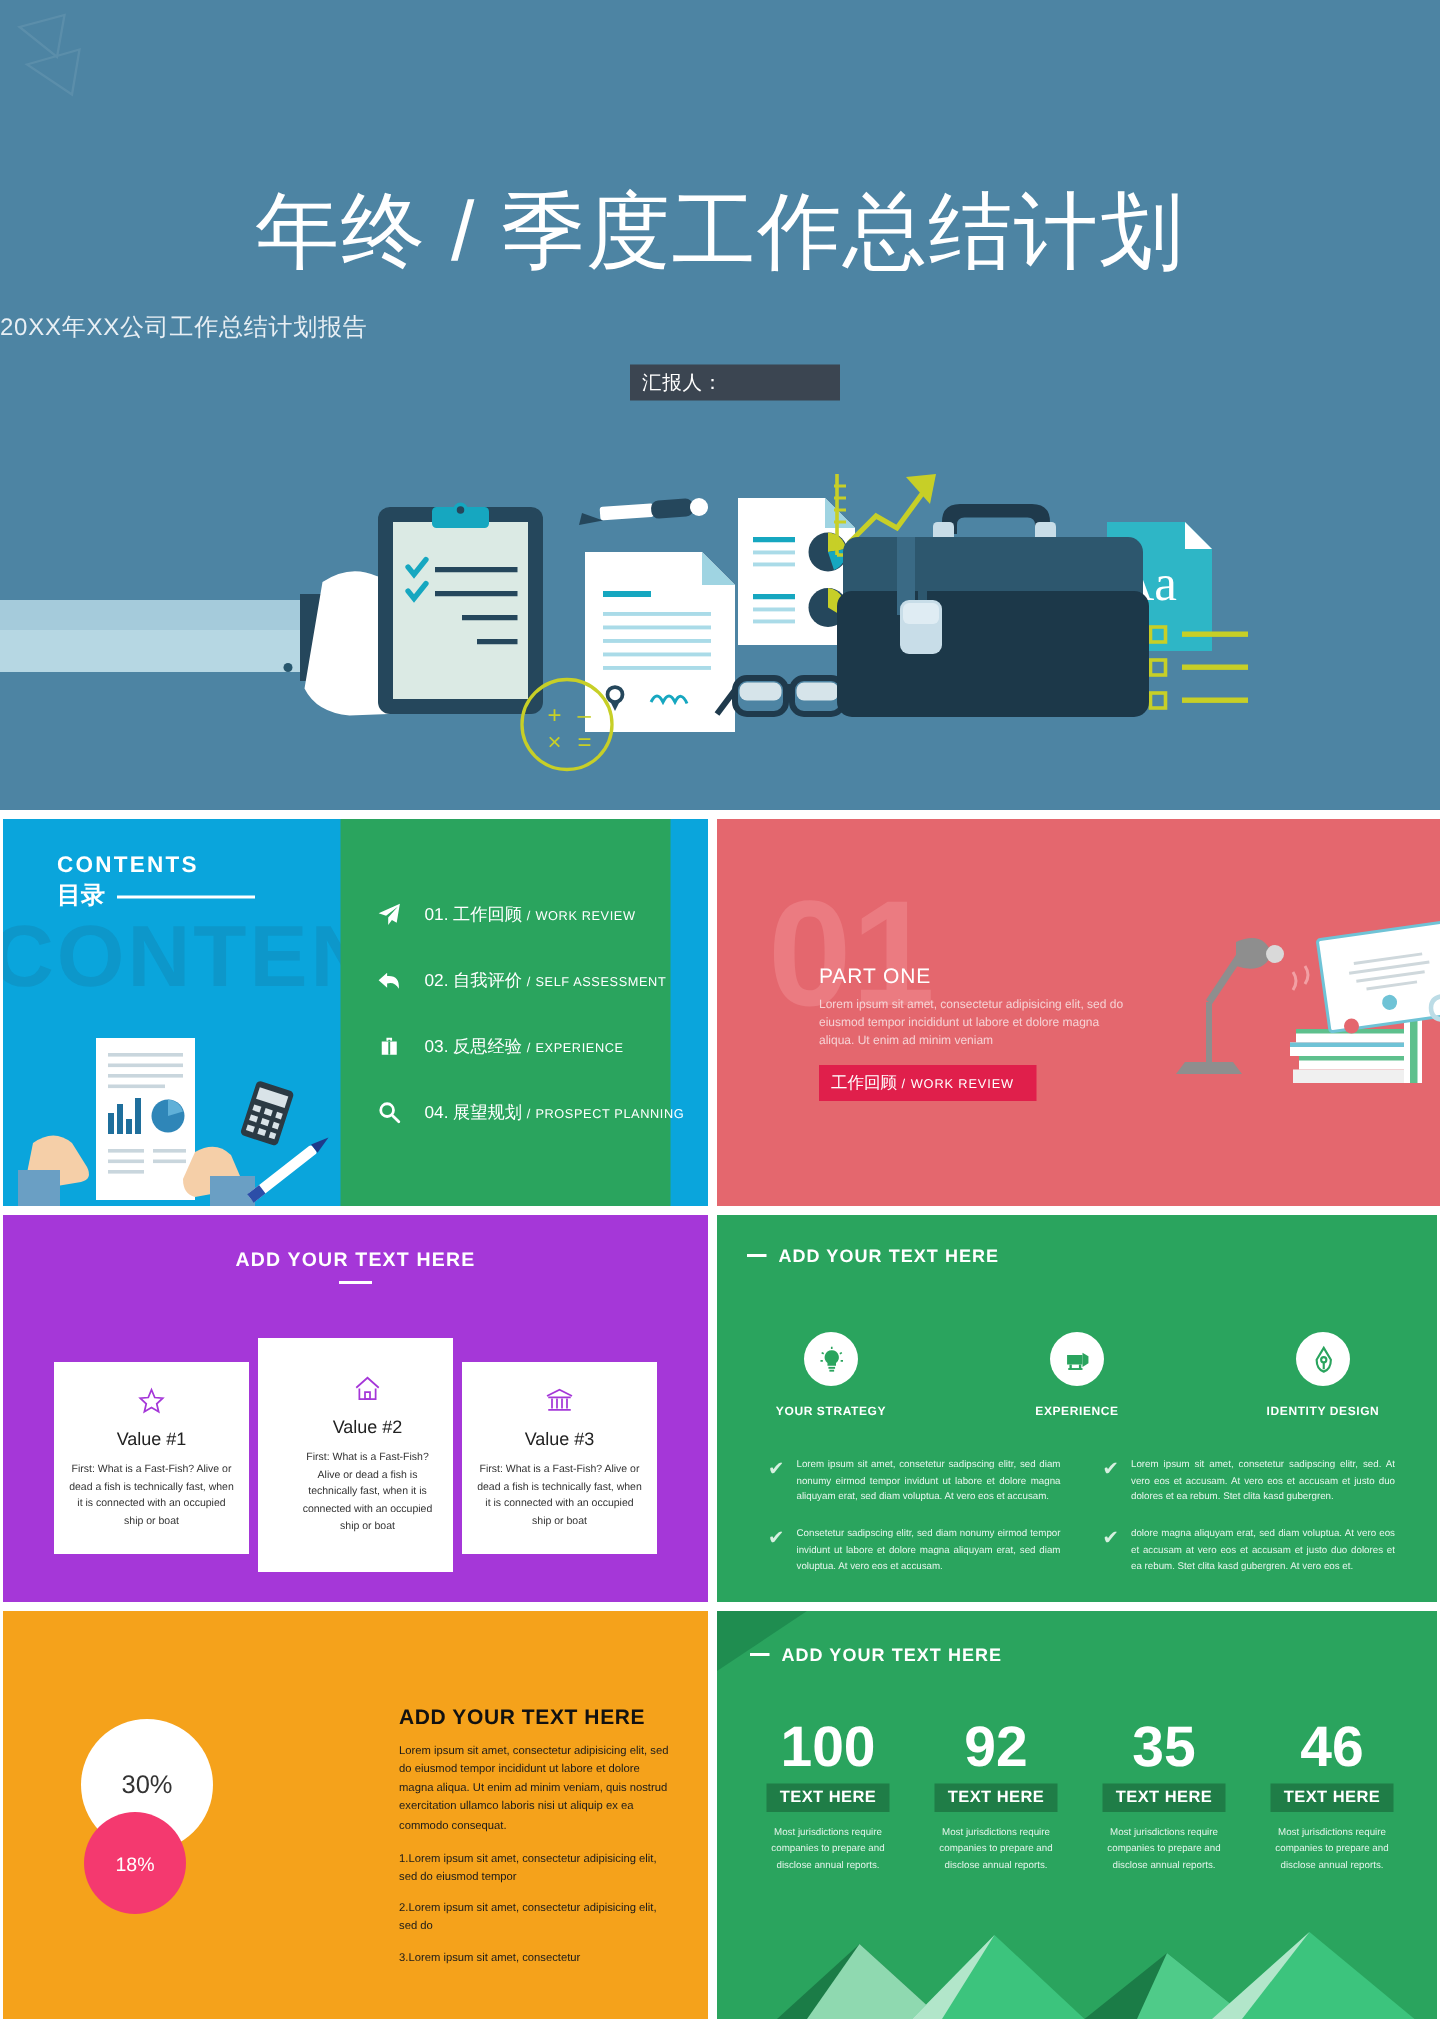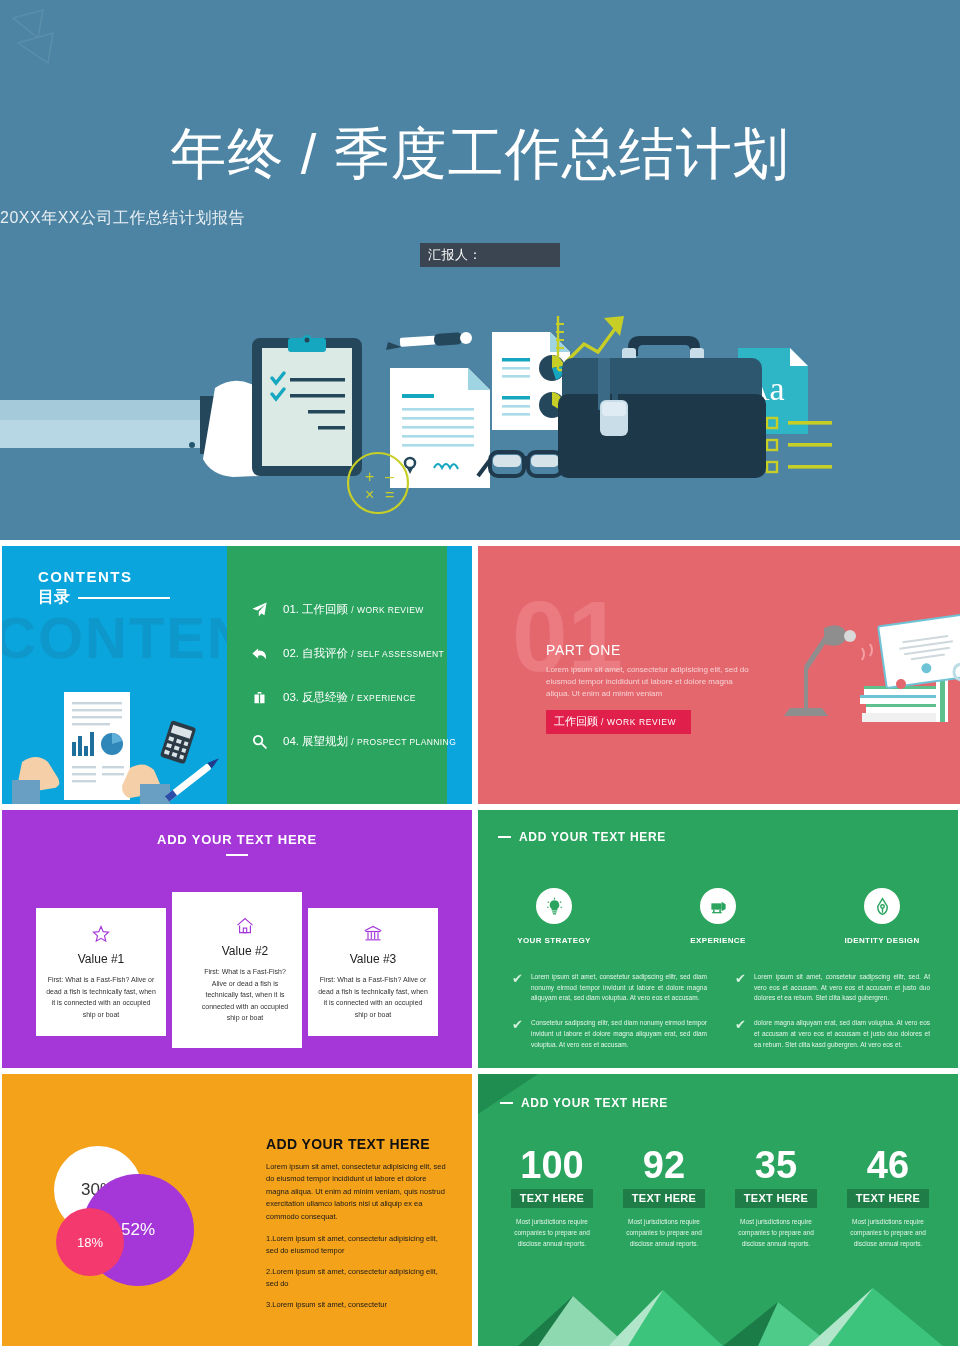--- a/index.html
+++ b/index.html
@@ -586,21 +586,20 @@
             <span class="chk">✔</span>
             <span class="txt">dolore magna aliquyam erat, sed diam voluptua. At vero eos et accusam at vero eos et accusam et justo duo dolores et ea rebum. Stet clita kasd gubergren. At vero eos et.</span>
           </div>
         </div>
       </div>
     </section>
 
     <section class="slide s-bl bubbles">
       <div class="bub-area">
         <div class="bub bub-w">30%</div>
-        <div class="bub bub-p">52%</div>
         <div class="bub bub-r">18%</div>
       </div>
       <div class="bub-text">
         <div class="bub-title">ADD YOUR TEXT HERE</div>
         <div class="bub-para">Lorem ipsum sit amet, consectetur adipisicing elit, sed do eiusmod tempor incididunt ut labore et dolore magna aliqua. Ut enim ad minim veniam, quis nostrud exercitation ullamco laboris nisi ut aliquip ex ea commodo consequat.</div>
         <div class="bub-li">1.Lorem ipsum sit amet, consectetur adipisicing elit, sed do eiusmod tempor</div>
         <div class="bub-li">2.Lorem ipsum sit amet, consectetur adipisicing elit, sed do</div>
         <div class="bub-li">3.Lorem ipsum sit amet, consectetur</div>
       </div>
     </section>

